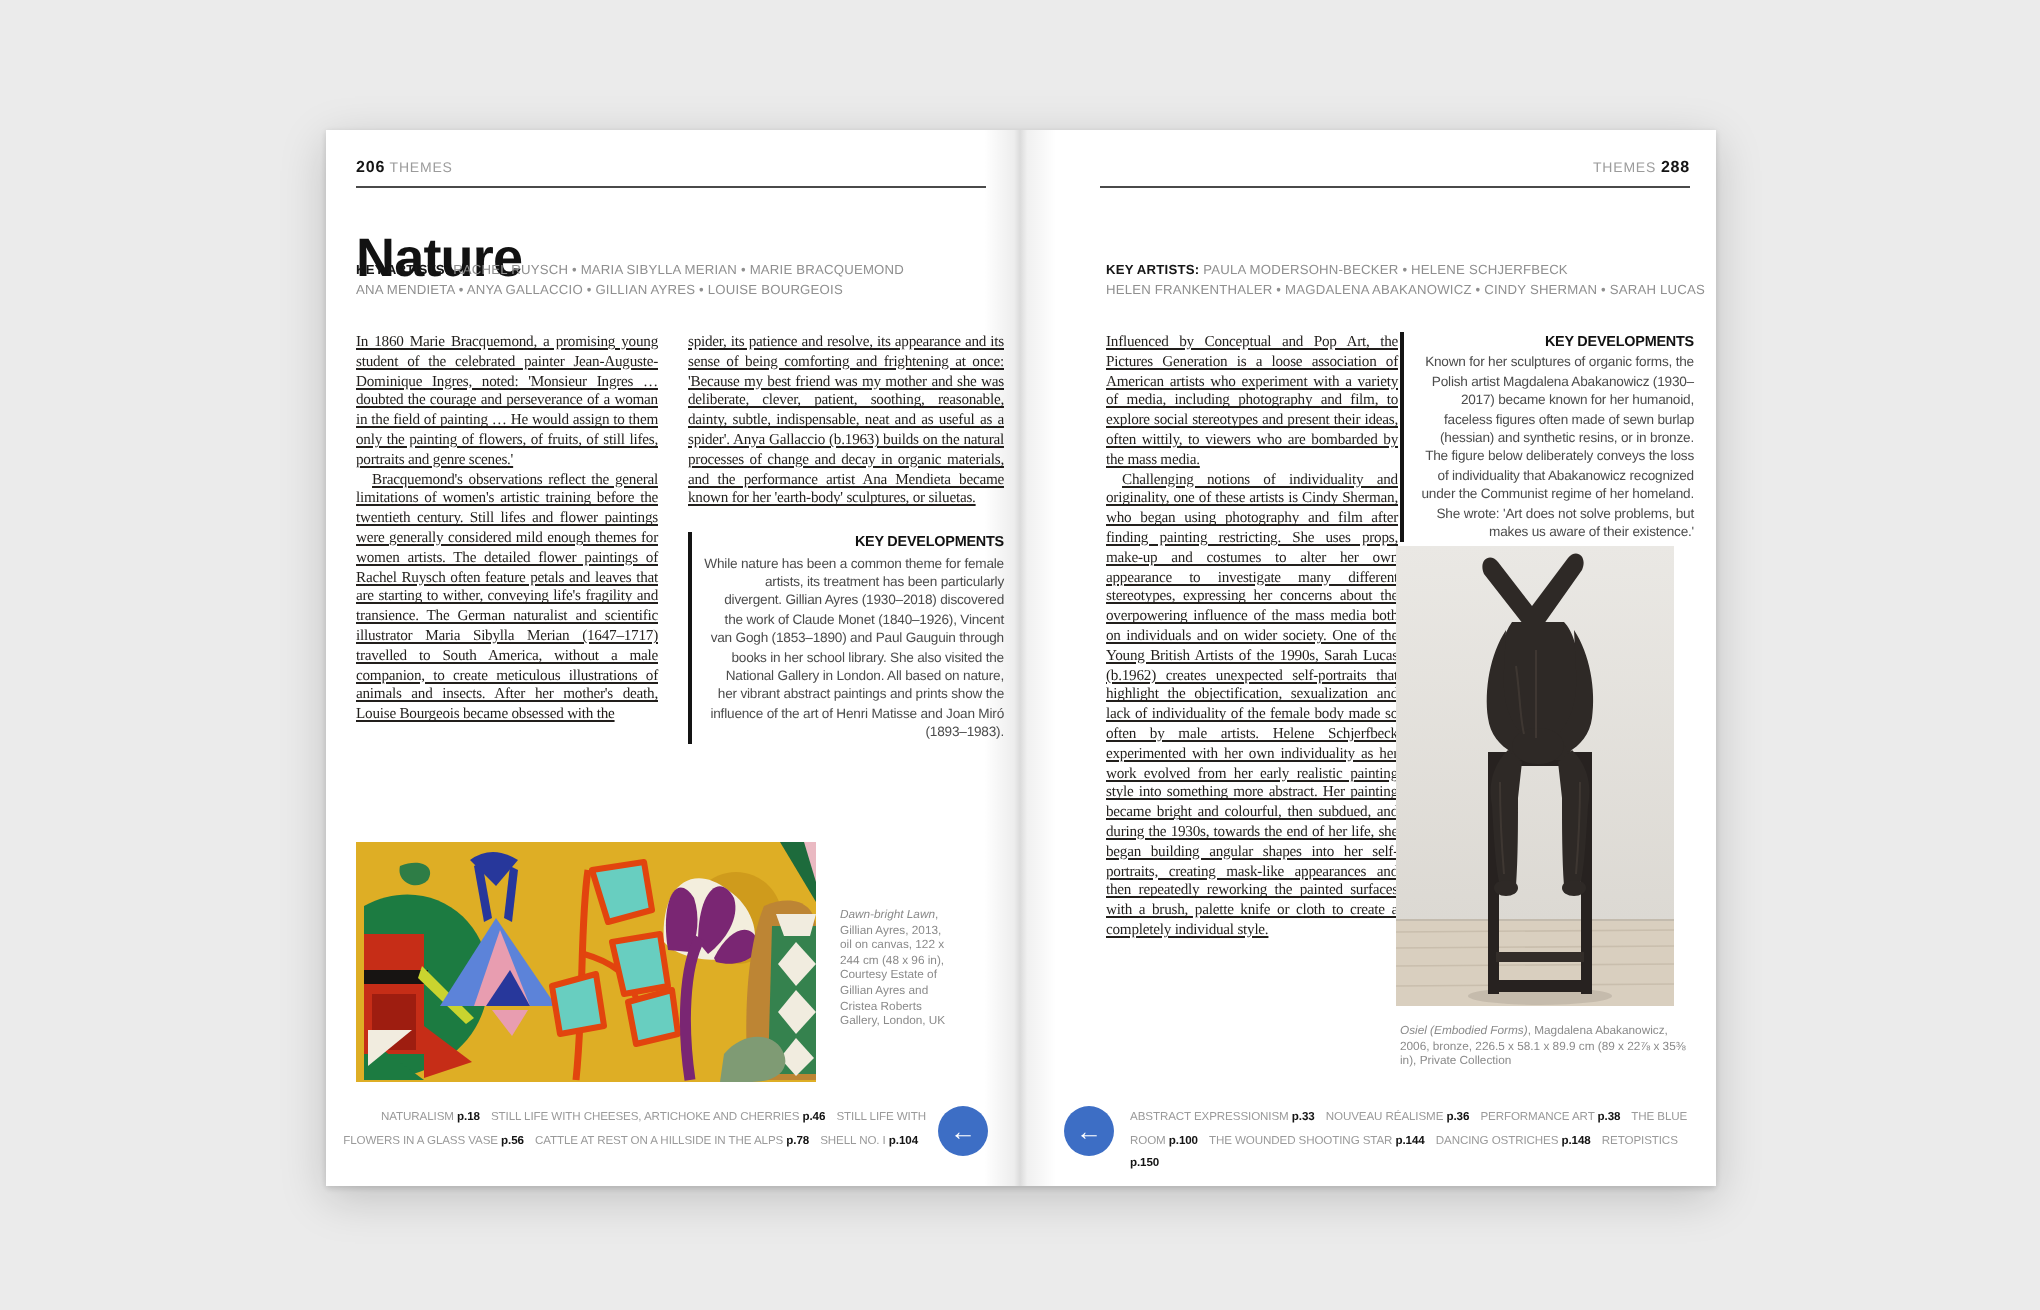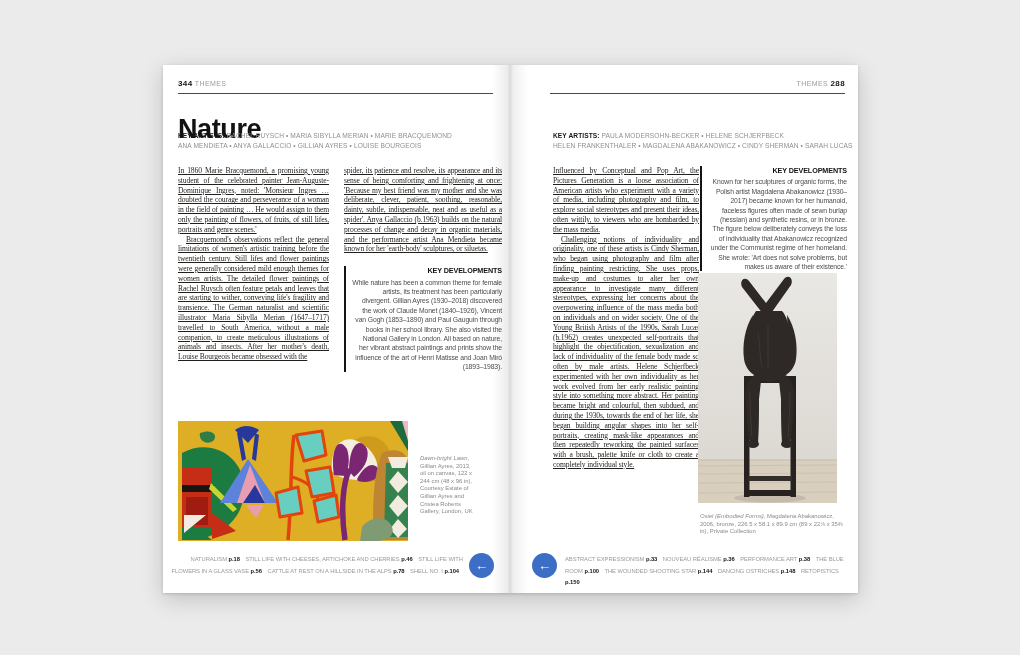--- a/index.html
+++ b/index.html
@@ -69,21 +69,21 @@
   .page.left .arrowbtn{left:306px;}
   .page.right .arrowbtn{left:22px;}
 </style>
 </head>
 <body>
 
 <div class="spread">
 
   <section class="page left">
     <div class="runhead">
-      <span class="folio">344</span>
+      <span class="folio">206</span>
       <span class="sectlabel">THEMES</span>
     </div>
     <h1 class="title">Nature</h1>
     <div class="keyartists">
       <b>KEY ARTISTS:</b><span> RACHEL RUYSCH • MARIA SIBYLLA MERIAN • MARIE BRACQUEMOND</span><br>
       <span>ANA MENDIETA • ANYA GALLACCIO • GILLIAN AYRES • LOUISE BOURGEOIS</span>
     </div>
 
     <div class="bodycol col1">
       <p>In 1860 Marie Bracquemond, a promising young student of the celebrated painter Jean-Auguste-Dominique Ingres, noted: 'Monsieur Ingres … doubted the courage and perseverance of a woman in the field of painting … He would assign to them only the painting of flowers, of fruits, of still lifes, portraits and genre scenes.'</p>

